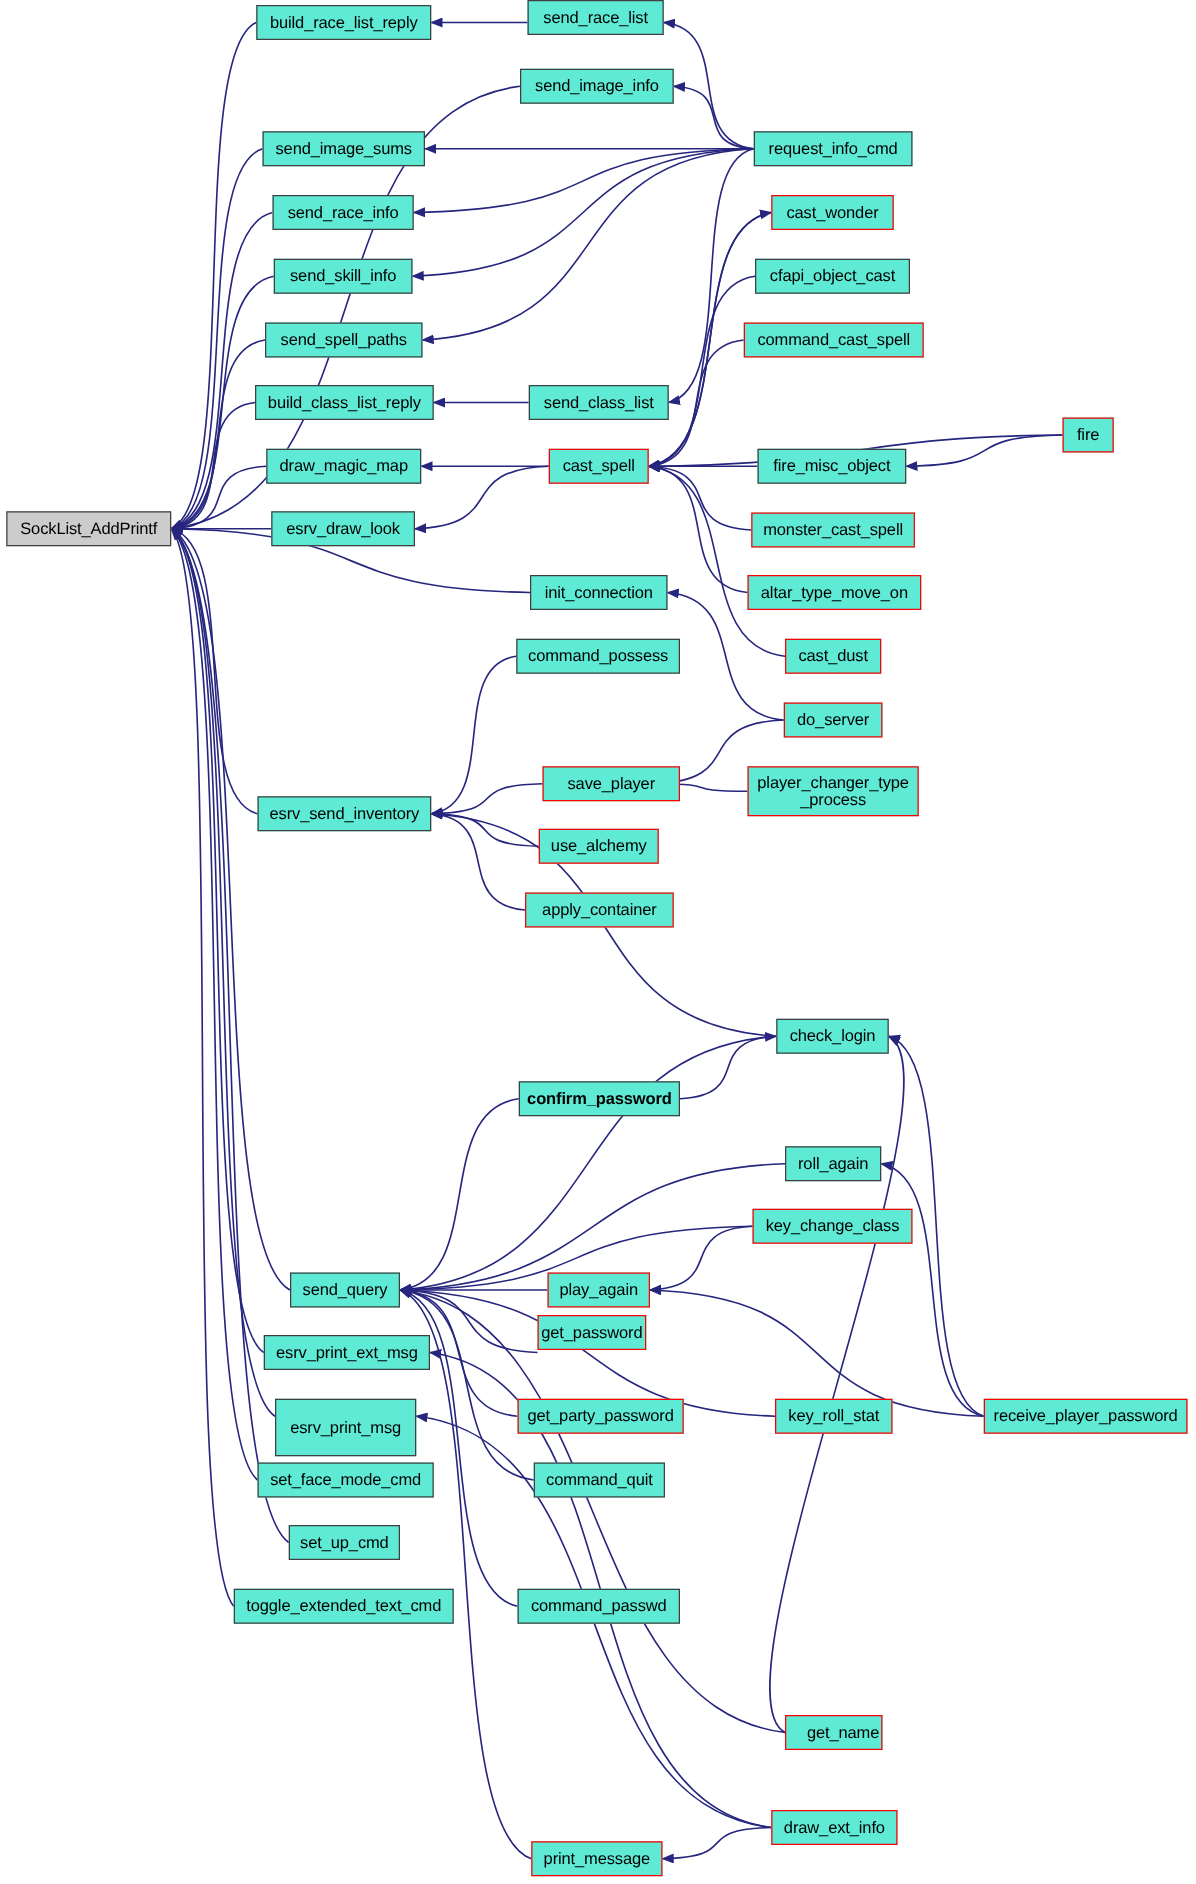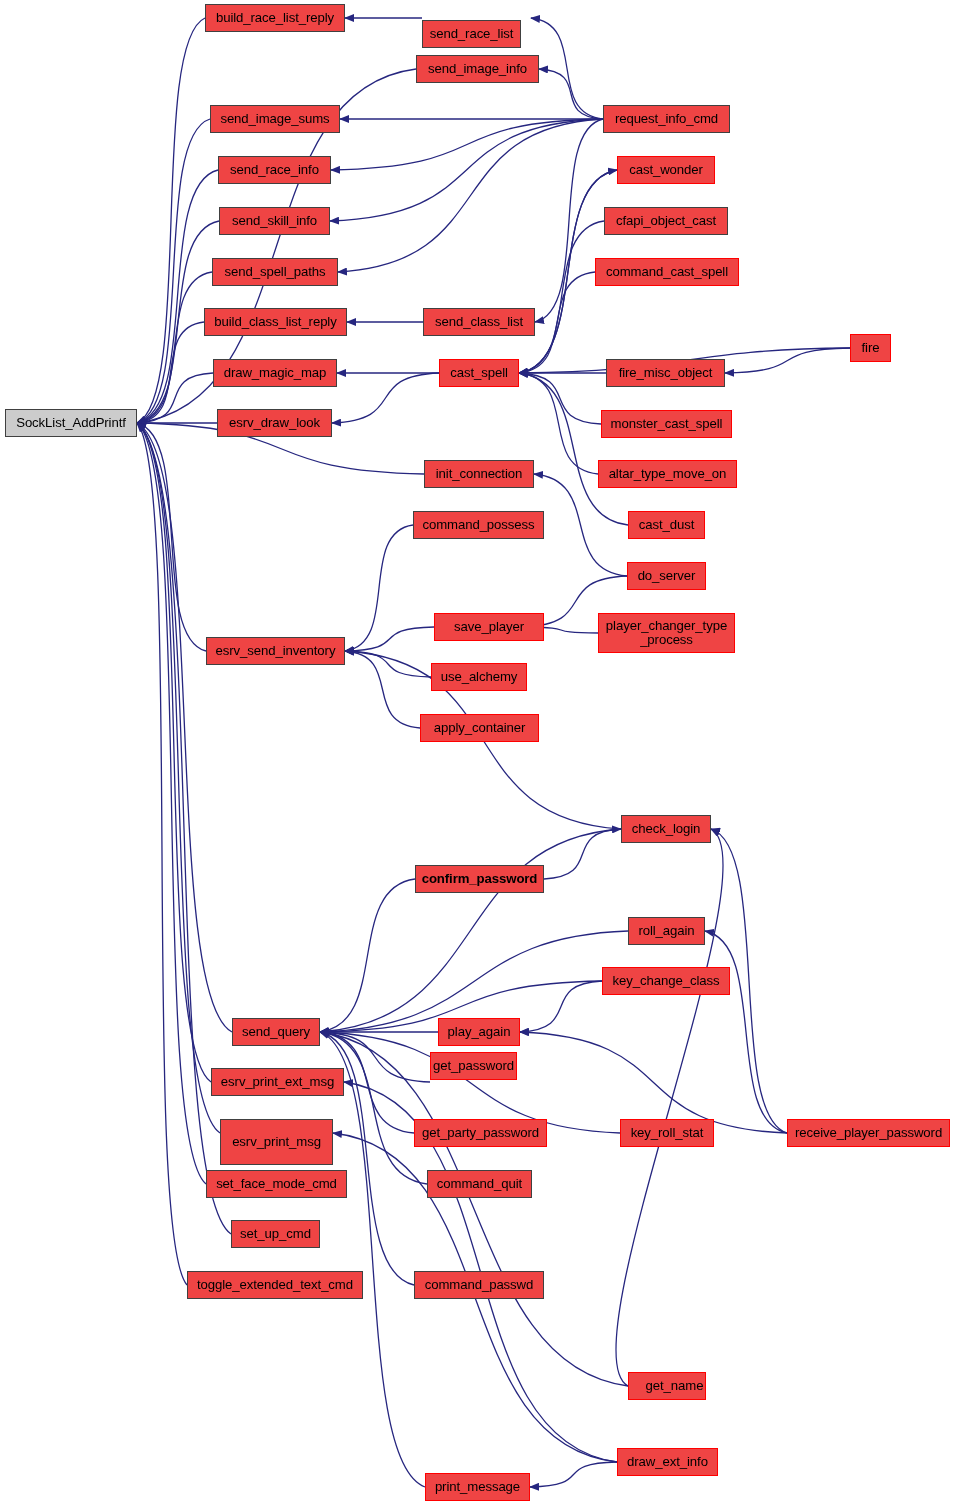--- a/index.html
+++ b/index.html
@@ -27,21 +27,21 @@
   .node {
     position: absolute;
     box-sizing: border-box;
     display: flex;
     align-items: center;
     justify-content: center;
     text-align: center;
     font-size: 13.2px;
     line-height: 14px;
     color: #000000;
-    background: #ef4444;
+    background: #5eead4;
     border: 1px solid #404040;
     white-space: pre;
     z-index: 5;
     letter-spacing: -0.1px;
   }
   .node.red {
     border: 1px solid #ff0000;
   }
   .node.root {
     background: #cccccc;
@@ -124,21 +124,21 @@
         <path d="M617,1462 C448.85,1439.2 512.15,1104.8 344,1082" marker-end="url(#ah)"></path>
         <path d="M617,1462 C447,1442.26 503,1152.74 333,1133" marker-end="url(#ah)"></path>
         <path d="M617,1462 C551.15,1463.5 595.85,1485.5 530,1487" marker-end="url(#ah)"></path>
         <path d="M425,1487 C349.25,1459.7 395.75,1059.3 320,1032" marker-end="url(#ah)"></path>
         <path d="M628,1386 C564.35,1352.58 774.65,862.42 711,829" marker-end="url(#ah)"></path>
       </g>
   </svg>
   <div id="node-layer">
       <div class="node root" style="left: 5px; top: 409px; width: 132px; height: 28px;">SockList_AddPrintf</div>
       <div class="node" style="left: 205px; top: 4px; width: 140px; height: 28px;">build_race_list_reply</div>
-      <div class="node" style="left: 422px; top: 20px; width: 99px; height: 28px;">send_race_list</div>
+      <div class="node" style="left: 422px; top: 0; width: 109px; height: 28px;">send_race_list</div>
       <div class="node" style="left: 416px; top: 55px; width: 123px; height: 28px;">send_image_info</div>
       <div class="node" style="left: 210px; top: 105px; width: 130px; height: 28px;">send_image_sums</div>
       <div class="node" style="left: 603px; top: 105px; width: 127px; height: 28px;">request_info_cmd</div>
       <div class="node" style="left: 218px; top: 156px; width: 113px; height: 28px;">send_race_info</div>
       <div class="node red" style="left: 617px; top: 156px; width: 98px; height: 28px;">cast_wonder</div>
       <div class="node" style="left: 219px; top: 207px; width: 111px; height: 28px;">send_skill_info</div>
       <div class="node" style="left: 604px; top: 207px; width: 124px; height: 28px;">cfapi_object_cast</div>
       <div class="node" style="left: 212px; top: 258px; width: 126px; height: 28px;">send_spell_paths</div>
       <div class="node red" style="left: 595px; top: 258px; width: 144px; height: 28px;">command_cast_spell</div>
       <div class="node" style="left: 204px; top: 308px; width: 143px; height: 28px;">build_class_list_reply</div>

